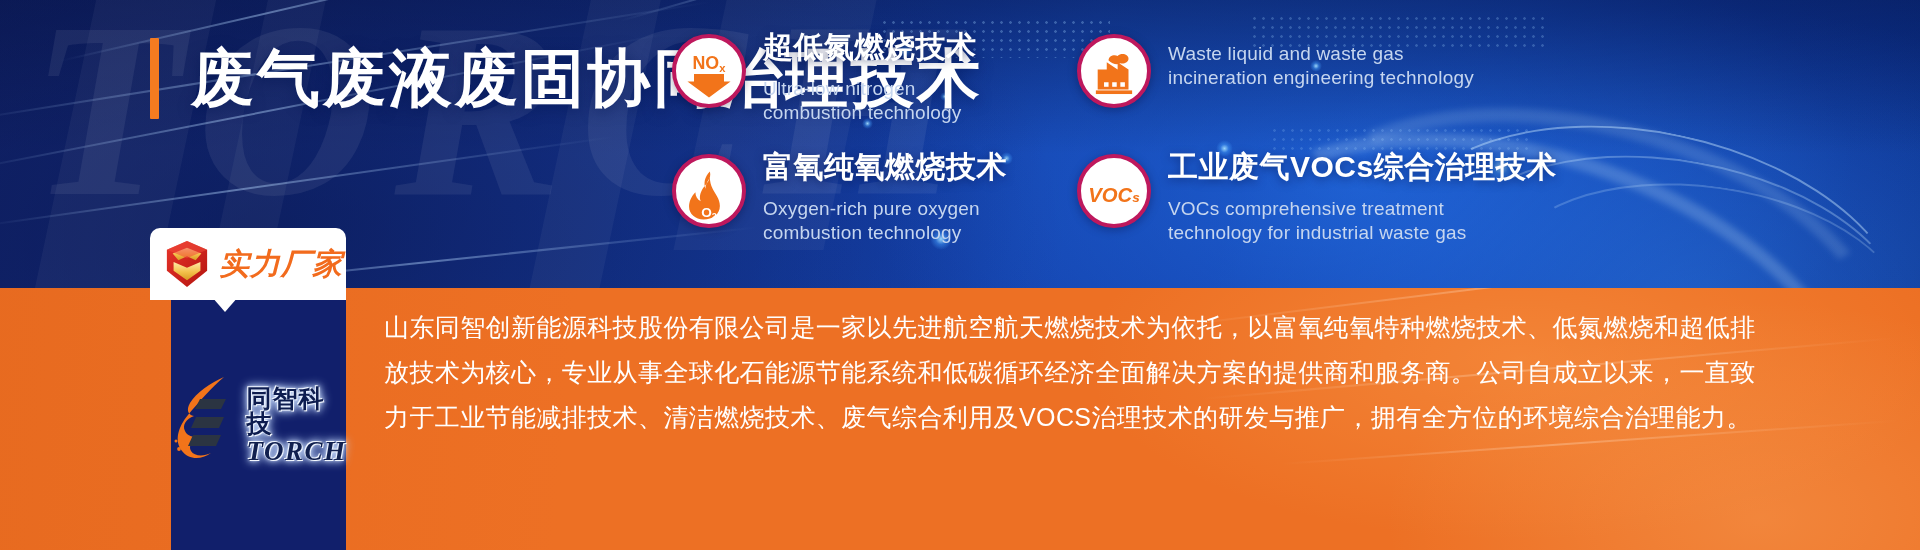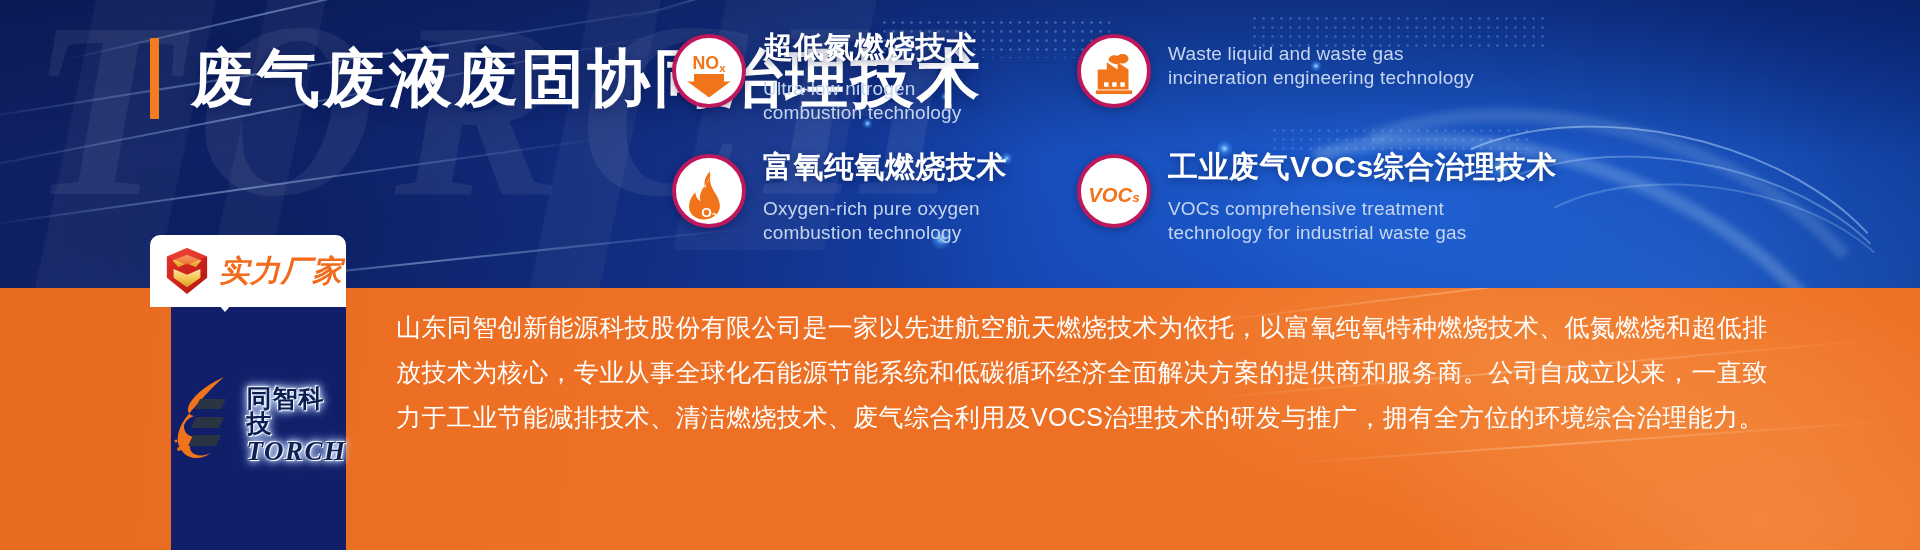--- a/index.html
+++ b/index.html
@@ -153,21 +153,21 @@
     color: #c6d6ef;
     font-size: 19px;
     line-height: 1.28;
     letter-spacing: 0.2px;
     white-space: pre-line;
   }
 
   
   .badge {
     position: absolute;
-    left: 150px; top: 235px;
+    left: 150px; top: 228px;
     width: 196px; height: 72px;
     background: #ffffff;
     border-radius: 10px 10px 0 0;
     display: flex; align-items: center;
     padding-left: 14px;
     z-index: 6;
   }
   .badge-notch {
     position: absolute;
     left: 212px; top: 297px;
@@ -255,21 +255,20 @@
   .desc {
     position: absolute;
     left: 384px; top: 305px;
     width: 1390px;
     color: #ffffff;
     font-size: 25px;
     line-height: 1.80;
     letter-spacing: 0.4px;
     z-index: 6;
     text-align: left;
-    margin-left: 12px;
   }
 </style>
 </head>
 <body>
 
 <div id="banner">
 
   <div class="bg-base"></div>
   <div class="bg-vignette"></div>
 

